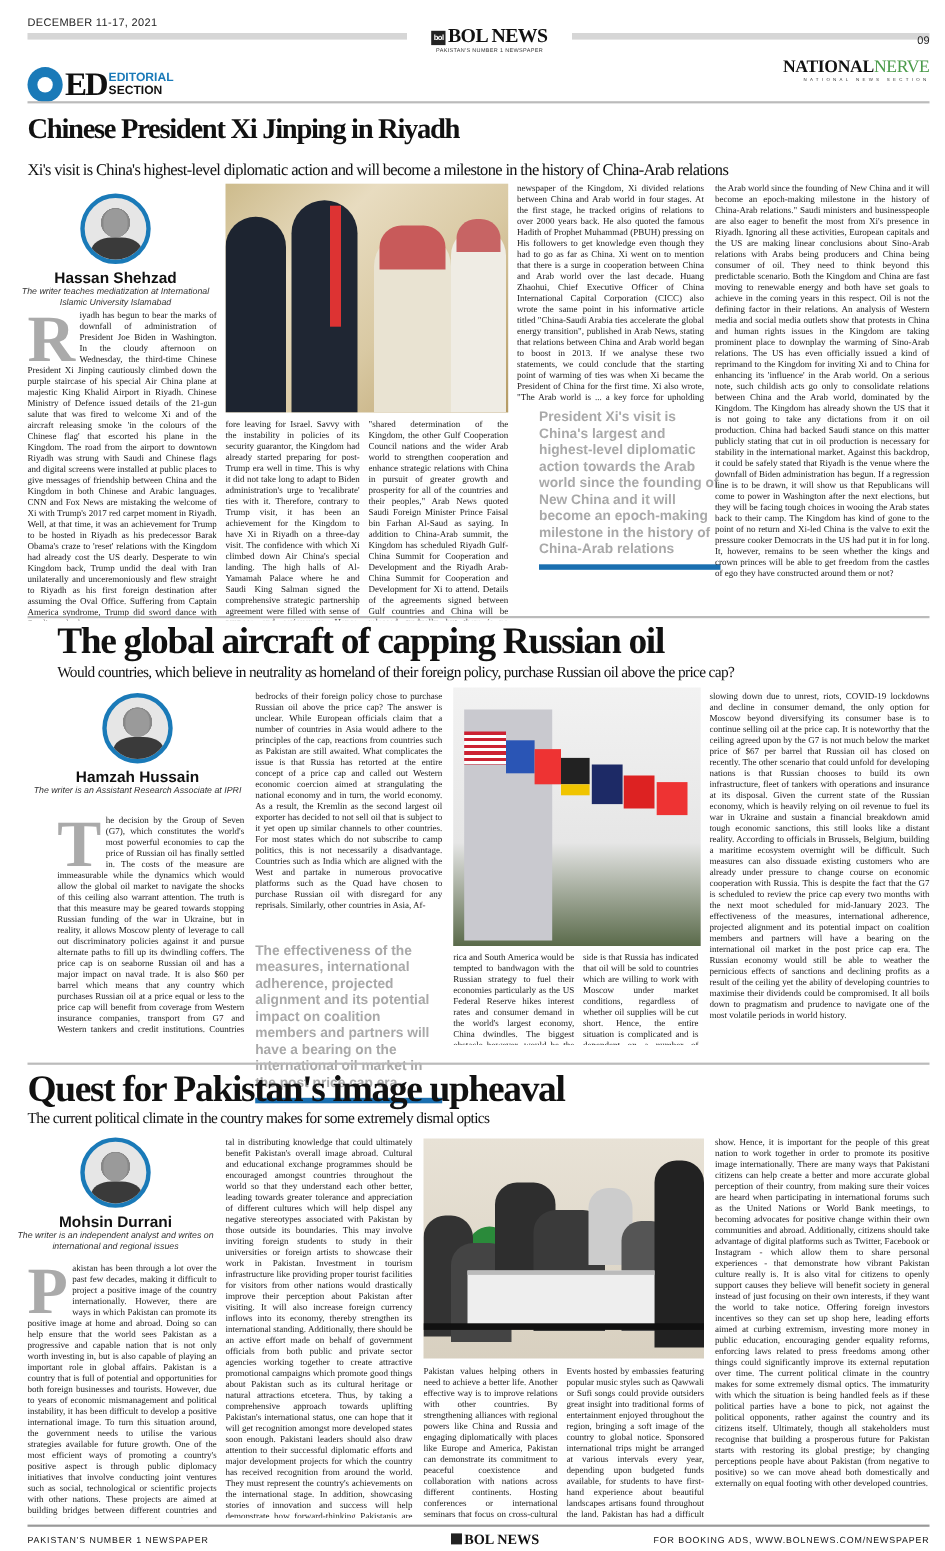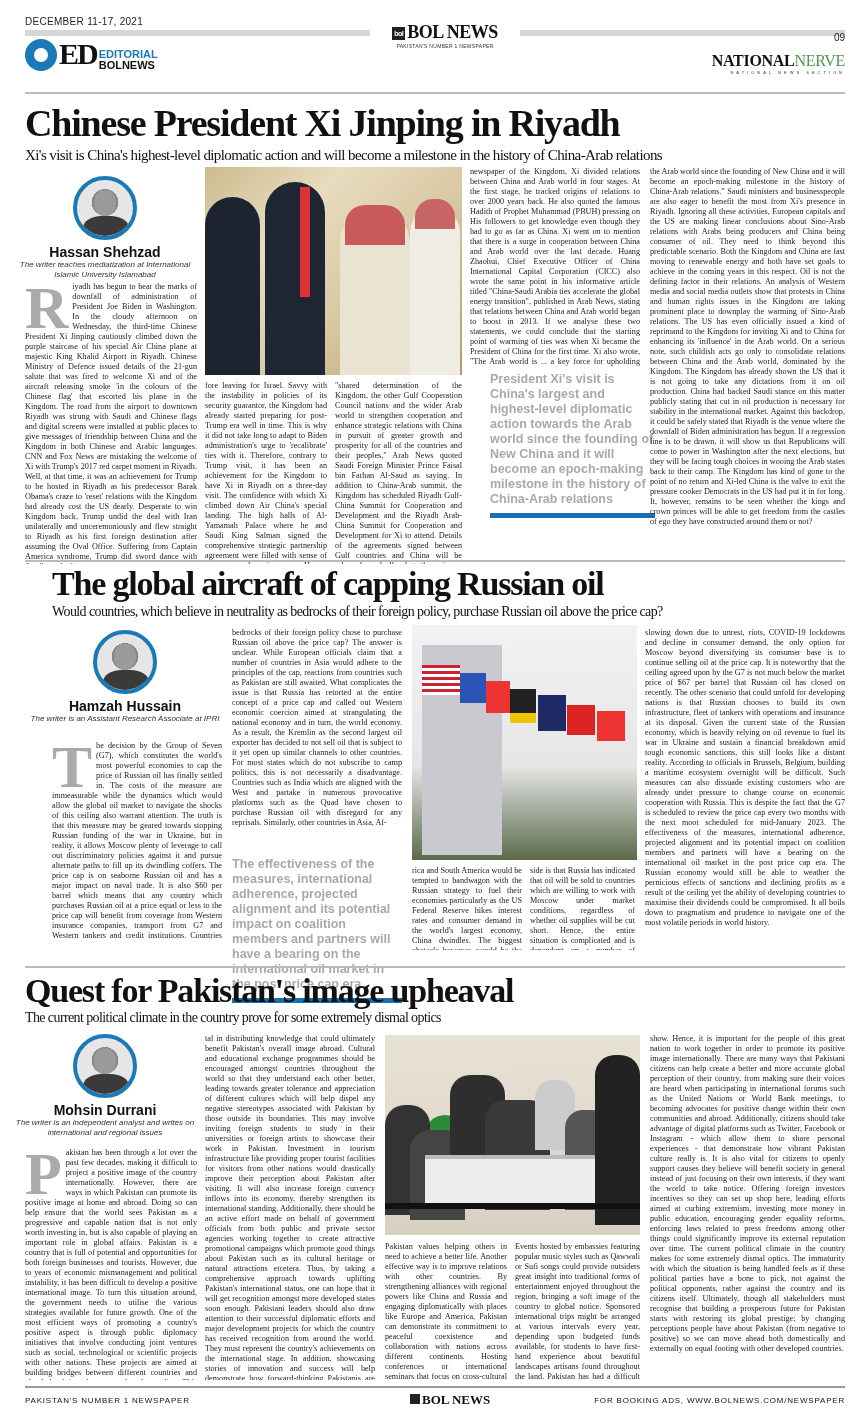--- a/index.html
+++ b/index.html
@@ -6,21 +6,21 @@
 body{width:859px;height:1410px;background:#fff;font-family:"Liberation Serif",serif;color:#111;position:relative;overflow:hidden}
 .abs{position:absolute}
 .topbar{left:25px;top:16px;width:820px;height:36px}
 .date{position:absolute;left:0;top:0;font:10px "Liberation Sans",sans-serif;letter-spacing:.3px;color:#222}
 .pagenum{position:absolute;right:0;top:16px;font:10px "Liberation Sans",sans-serif;color:#222}
 .grey-rule{position:absolute;top:14px;height:6px;background:#d6d6d6}
 .masthead{position:absolute;left:360px;top:6px;width:120px;text-align:center}
 .masthead .logo{font:bold 18px "Liberation Serif",serif;letter-spacing:-.5px;color:#111}
 .masthead .logo .box{display:inline-block;width:13px;height:13px;background:#222;color:#fff;font:bold 7px "Liberation Sans",sans-serif;vertical-align:2px;margin-right:2px;line-height:13px}
 .masthead .tag{font:5px "Liberation Sans",sans-serif;letter-spacing:.3px;color:#333}
-.oped{left:25px;top:37px;display:flex;align-items:flex-end}
+.oped{left:25px;top:60px;display:flex;align-items:center}
 .oped .circ{width:32px;height:32px;border-radius:50%;background:#1a7ab8;position:relative}
 .oped .circ:after{content:"";position:absolute;left:9px;top:9px;width:14px;height:14px;border-radius:50%;background:#fff}
 .oped .ed{font:bold 30px "Liberation Serif",serif;margin-left:2px;letter-spacing:-2px}
 .oped .sec{margin-left:2px;font:bold 11px "Liberation Sans",sans-serif;line-height:11px}
 .oped .sec .l1{color:#1a7ab8}
 .nn{right:14px;top:52px;text-align:right}
 .nn .t{font:bold 16px "Liberation Serif",serif;letter-spacing:-.3px}
 .nn .t .g{color:#4a9a4a;font-weight:normal}
 .nn .s{font:4px "Liberation Sans",sans-serif;letter-spacing:3px;color:#333}
 .hr{left:25px;width:820px;height:2px;background:#bbb}
@@ -56,32 +56,32 @@
   </div>
   <div class="grey-rule" style="left:495px;width:325px"></div>
   <span class="pagenum">09</span>
 </div>
 
 <div class="abs oped">
   <div class="circ"></div>
   <span class="ed">ED</span>
   <div class="sec">
     <div class="l1">EDITORIAL</div>
-    <div>BOLNEWS</div>
+    <div>SECTION</div>
   </div>
 </div>
 
 <div class="abs nn">
   <div class="t"><span>NATIONAL</span><span class="g">NERVE</span></div>
   <div class="s">NATIONAL NEWS SECTION</div>
 </div>
 
 <div class="abs hr" style="top:92px"></div>
 
-<h1 class="head" style="left:25px;top:104px;font-size:38px">Chinese President Xi Jinping in Riyadh</h1>
+<h1 class="head" style="left:25px;top:104px;font-size:26px">Chinese President Xi Jinping in Riyadh</h1>
 <div class="sub" style="left:25px;top:147px;font-size:15px">Xi's visit is China's highest-level diplomatic action and will become a milestone in the history of China-Arab relations</div>
 
 <div class="author" style="left:10px;top:176px">
   <div class="ring">
       <div class="face"></div>
       <div class="body"></div>
     </div>
   <div class="name">Hassan Shehzad</div>
   <div class="bio">The writer teaches mediatization at International Islamic University Islamabad</div>
 </div>
@@ -107,21 +107,21 @@
 <div class="pull" style="left:490px;top:372px;width:165px">
   <div>President Xi's visit is China's largest and highest-level diplomatic action towards the Arab world since the founding of New China and it will become an epoch-making milestone in the history of China-Arab relations</div>
   <div class="bar"></div>
 </div>
 
 <div class="col" style="left:650px;top:167px;width:195px;height:397px"><span>the Arab world since the founding of New China and it will become an epoch-making milestone in the history of China-Arab relations." Saudi ministers and businesspeople are also eager to benefit the most from Xi's presence in Riyadh. Ignoring all these activities, European capitals and the US are making linear conclusions about Sino-Arab relations with Arabs being producers and China being consumer of oil. They need to think beyond this predictable scenario. Both the Kingdom and China are fast moving to renewable energy and both have set goals to achieve in the coming years in this respect. Oil is not the defining factor in their relations. An analysis of Western media and social media outlets show that protests in China and human rights issues in the Kingdom are taking prominent place to downplay the warming of Sino-Arab relations. The US has even officially issued a kind of reprimand to the Kingdom for inviting Xi and to China for enhancing its 'influence' in the Arab world. On a serious note, such childish acts go only to consolidate relations between China and the Arab world, dominated by the Kingdom. The Kingdom has already shown the US that it is not going to take any dictations from it on oil production. China had backed Saudi stance on this matter publicly stating that cut in oil production is necessary for stability in the international market. Against this backdrop, it could be safely stated that Riyadh is the venue where the downfall of Biden administration has begun. If a regression line is to be drawn, it will show us that Republicans will come to power in Washington after the next elections, but they will be facing tough choices in wooing the Arab states back to their camp. The Kingdom has kind of gone to the point of no return and Xi-led China is the valve to exit the pressure cooker Democrats in the US had put it in for long. It, however, remains to be seen whether the kings and crown princes will be able to get freedom from the castles of ego they have constructed around them or not?</span></div>
 
 <div class="abs hr" style="top:560px"></div>
 
 <h1 class="head" style="left:52px;top:567px;font-size:34px">The global aircraft of capping Russian oil</h1>
-<div class="sub" style="left:52px;top:604px;font-size:14px">Would countries, which believe in neutrality as bedrocks of their foreign policy, purchase Russian oil above the price cap?</div>
+<div class="sub" style="left:52px;top:604px;font-size:14px">Would countries, which believe in neutrality as homeland of their foreign policy, purchase Russian oil above the price cap?</div>
 
 <div class="author" style="left:30px;top:630px">
   <div class="ring">
       <div class="face"></div>
       <div class="body"></div>
     </div>
   <div class="name">Hamzah Hussain</div>
   <div class="bio">The writer is an Assistant Research Associate at IPRI</div>
 </div>
 
@@ -147,21 +147,21 @@
   <div style="position:absolute;left:185px;top:86px;width:28px;height:30px;background:#e33"></div>
 </div>
 
 <div class="col" style="left:412px;top:866px;width:110px;height:84px"><span>rica and South America would be tempted to bandwagon with the Russian strategy to fuel their economies particularly as the US Federal Reserve hikes interest rates and consumer demand in the world's largest economy, China dwindles. The biggest obstacle however, would be the inability to access the western mechanisms which are needed to transport oil to their respective economies and that too at a lower cost. This trade off will be an area that countries would need to take into consideration while negotiating with Russian in the post price cap scenario. Given that most trading corporations and insurance companies are based in the West, developing the necessary infrastructure to transport Russian sea crude oil will prove to be a tedious and cumbersome task. The positive</span></div>
 <div class="col" style="left:530px;top:866px;width:105px;height:84px"><span>side is that Russia has indicated that oil will be sold to countries which are willing to work with Moscow under market conditions, regardless of whether oil supplies will be cut short. Hence, the entire situation is complicated and is dependent on a number of different variables that would define the future of the world oil market. Russia too is constrained by a number of different factors. Firstly, selling oil and gas to Europe has been one of the main sources of revenue for the Russian Federation in the form of foreign currency earnings since the oil and gas reserves were discovered in the swamps of Siberia. To divert historical earnings since the end of World War II will be a major challenge for the Russian President Vladimir Putin. Primary buyers of Russian oil and gas are China, Turkey and India and with the Chinese economy</span></div>
 <div class="col" style="left:645px;top:628px;width:200px;height:322px"><span>slowing down due to unrest, riots, COVID-19 lockdowns and decline in consumer demand, the only option for Moscow beyond diversifying its consumer base is to continue selling oil at the price cap. It is noteworthy that the ceiling agreed upon by the G7 is not much below the market price of $67 per barrel that Russian oil has closed on recently. The other scenario that could unfold for developing nations is that Russian chooses to build its own infrastructure, fleet of tankers with operations and insurance at its disposal. Given the current state of the Russian economy, which is heavily relying on oil revenue to fuel its war in Ukraine and sustain a financial breakdown amid tough economic sanctions, this still looks like a distant reality. According to officials in Brussels, Belgium, building a maritime ecosystem overnight will be difficult. Such measures can also dissuade existing customers who are already under pressure to change course on economic cooperation with Russia. This is despite the fact that the G7 is scheduled to review the price cap every two months with the next moot scheduled for mid-January 2023. The effectiveness of the measures, international adherence, projected alignment and its potential impact on coalition members and partners will have a bearing on the international oil market in the post price cap era. The Russian economy would still be able to weather the pernicious effects of sanctions and declining profits as a result of the ceiling yet the ability of developing countries to maximise their dividends could be compromised. It all boils down to pragmatism and prudence to navigate one of the most volatile periods in world history.</span></div>
 
 <div class="abs hr" style="top:966px"></div>
 
 <h1 class="head" style="left:25px;top:974px;font-size:34px">Quest for Pakistan's image upheaval</h1>
-<div class="sub" style="left:25px;top:1010px;font-size:14px">The current political climate in the country prove for some extremely dismal optics</div>
+<div class="sub" style="left:25px;top:1010px;font-size:14px">The current political climate in the country makes for some extremely dismal optics</div>
 
 <div class="author" style="left:10px;top:1034px">
   <div class="ring">
       <div class="face"></div>
       <div class="body"></div>
     </div>
   <div class="name">Mohsin Durrani</div>
   <div class="bio">The writer is an independent analyst and writes on international and regional issues</div>
 </div>
 

